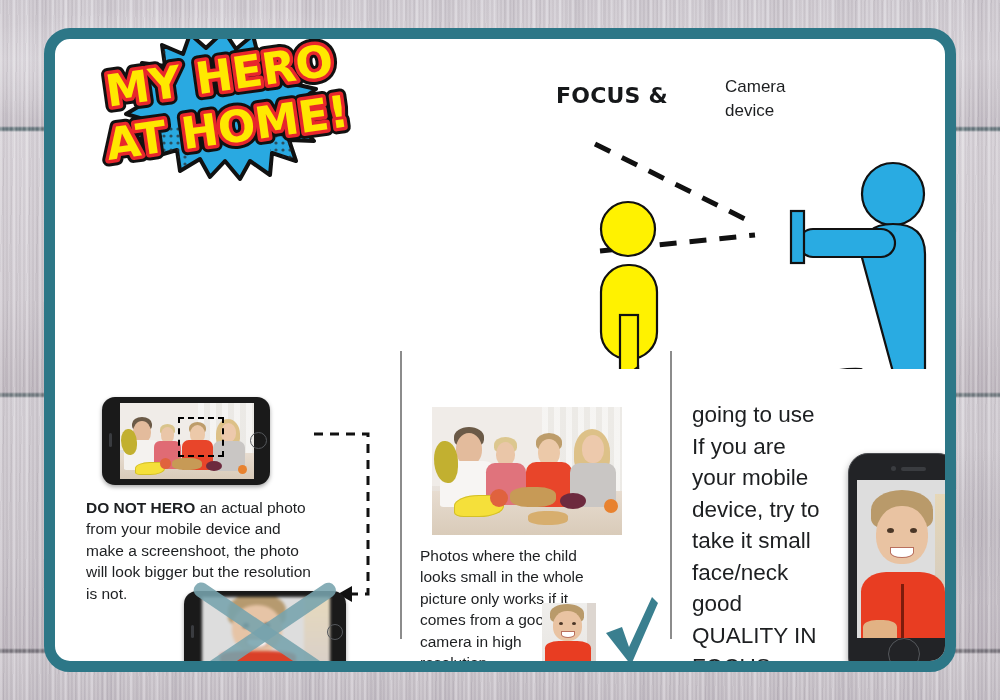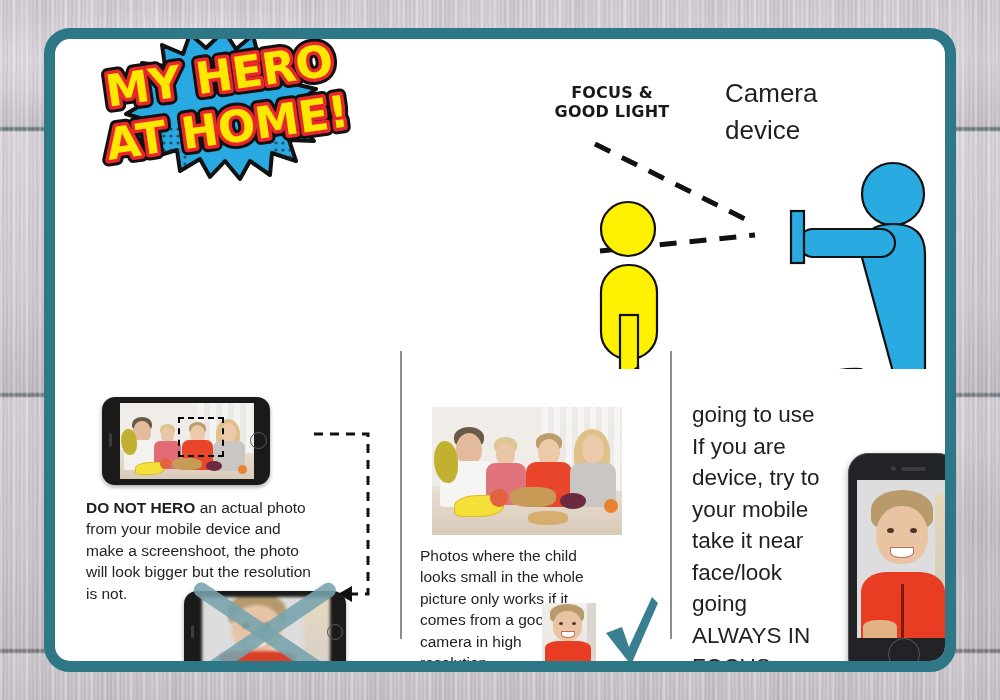--- a/index.html
+++ b/index.html
@@ -73,25 +73,25 @@
     letter-spacing:1.4px;
     transform:scaleX(.93);transform-origin:center top;
     text-transform:uppercase;
   }
 
   
   #focus-label{
     position:absolute;left:452px;top:44px;width:210px;z-index:20;
     text-align:center;color:#16181a;
     font-family:"DejaVu Sans", sans-serif;
-    font-weight:bold;font-size:16px;line-height:1.20;letter-spacing:.2px;
+    font-weight:bold;font-size:22px;line-height:1.20;letter-spacing:.2px;
   }
   #camera-label{
     position:absolute;left:670px;top:36px;width:160px;z-index:20;
-    color:#1d1f21;font-size:26px;line-height:1.42;
+    color:#1d1f21;font-size:17px;line-height:1.42;
   }
 
   
   #scene{position:absolute;left:0;top:0;width:890px;height:330px;z-index:12;pointer-events:none;}
 
   
   #columns{position:absolute;left:13px;top:300px;width:888px;height:322px;z-index:8;}
   .divider{position:absolute;top:12px;width:2px;height:288px;background:#8c8c8c;}
   #div-1{left:332px;}
   #div-2{left:602px;}
@@ -180,21 +180,20 @@
 </head>
 <body>
 
 <div id="wood-bg"></div>
 
 <div id="card">
 
 
   <div id="focus-label">
     <div>FOCUS &amp;</div>
-    <div>GOOD LIGHT</div>
   </div>
 
   <div id="camera-label">
     <div>Camera</div>
     <div>device</div>
   </div>
 
   <svg id="scene" viewBox="0 0 890 330">
 
     <g stroke="#111" stroke-width="5" stroke-dasharray="17 13" fill="none" stroke-linecap="butt">
@@ -335,26 +334,26 @@
       <svg class="check-wrap" style="left:190px;top:258px;" width="56" height="70" viewBox="0 0 56 70">
         <path d="M4,36 L20,30 L27,50 L50,0 L56,6 L29,68 Z" fill="#3a7f8f"></path>
       </svg>
     </div>
 
     <div class="col" id="col-right">
 
       <div style="position:absolute;left:10px;top:60px;width:160px;color:#1d1f21;font-size:22.5px;line-height:1.40;">
         <div>going to use</div>
         <div>If you are</div>
+        <div>your mobile</div>
         <div>device, try to</div>
-        <div>your mobile</div>
-        <div>take it near</div>
-        <div>face/look</div>
-        <div>going</div>
-        <div>ALWAYS IN</div>
+        <div>take it small</div>
+        <div>face/neck</div>
+        <div>good</div>
+        <div>QUALITY IN</div>
         <div>FOCUS</div>
       </div>
 
       <div class="phone-port" style="position:absolute;left:166px;top:114px;width:108px;height:222px;">
         <div class="cam-dot" style="left:42px;top:12px;width:5px;height:5px;"></div>
         <div class="speaker" style="left:52px;top:13px;width:25px;height:4px;"></div>
         <div class="screen photo boy" style="left:8px;top:26px;width:92px;height:158px;">
           <div class="bsideperson" style="right:0;top:14px;width:14px;height:86%;background:linear-gradient(180deg,#e6d7b7,#cfc8c2);"></div>
           <div class="bhair" style="left:14px;top:10px;width:62px;height:40px;"></div>
           <div class="bface" style="left:19px;top:26px;width:52px;height:58px;"></div>

